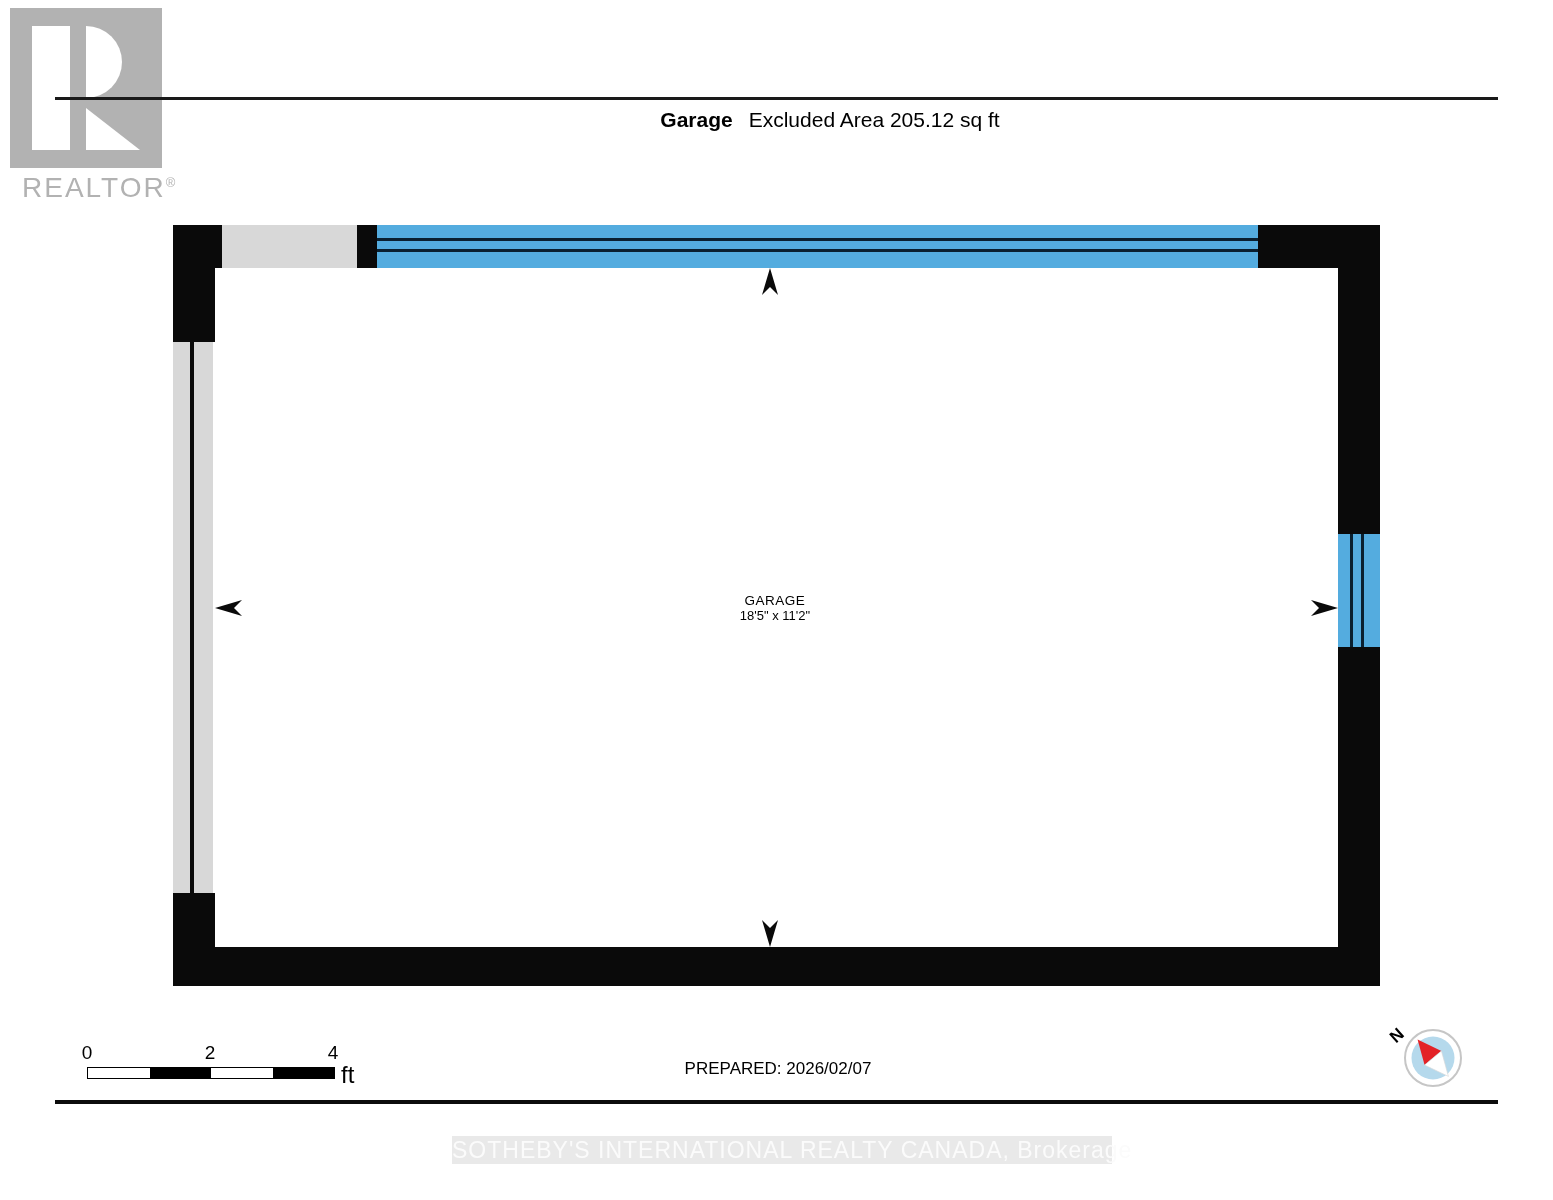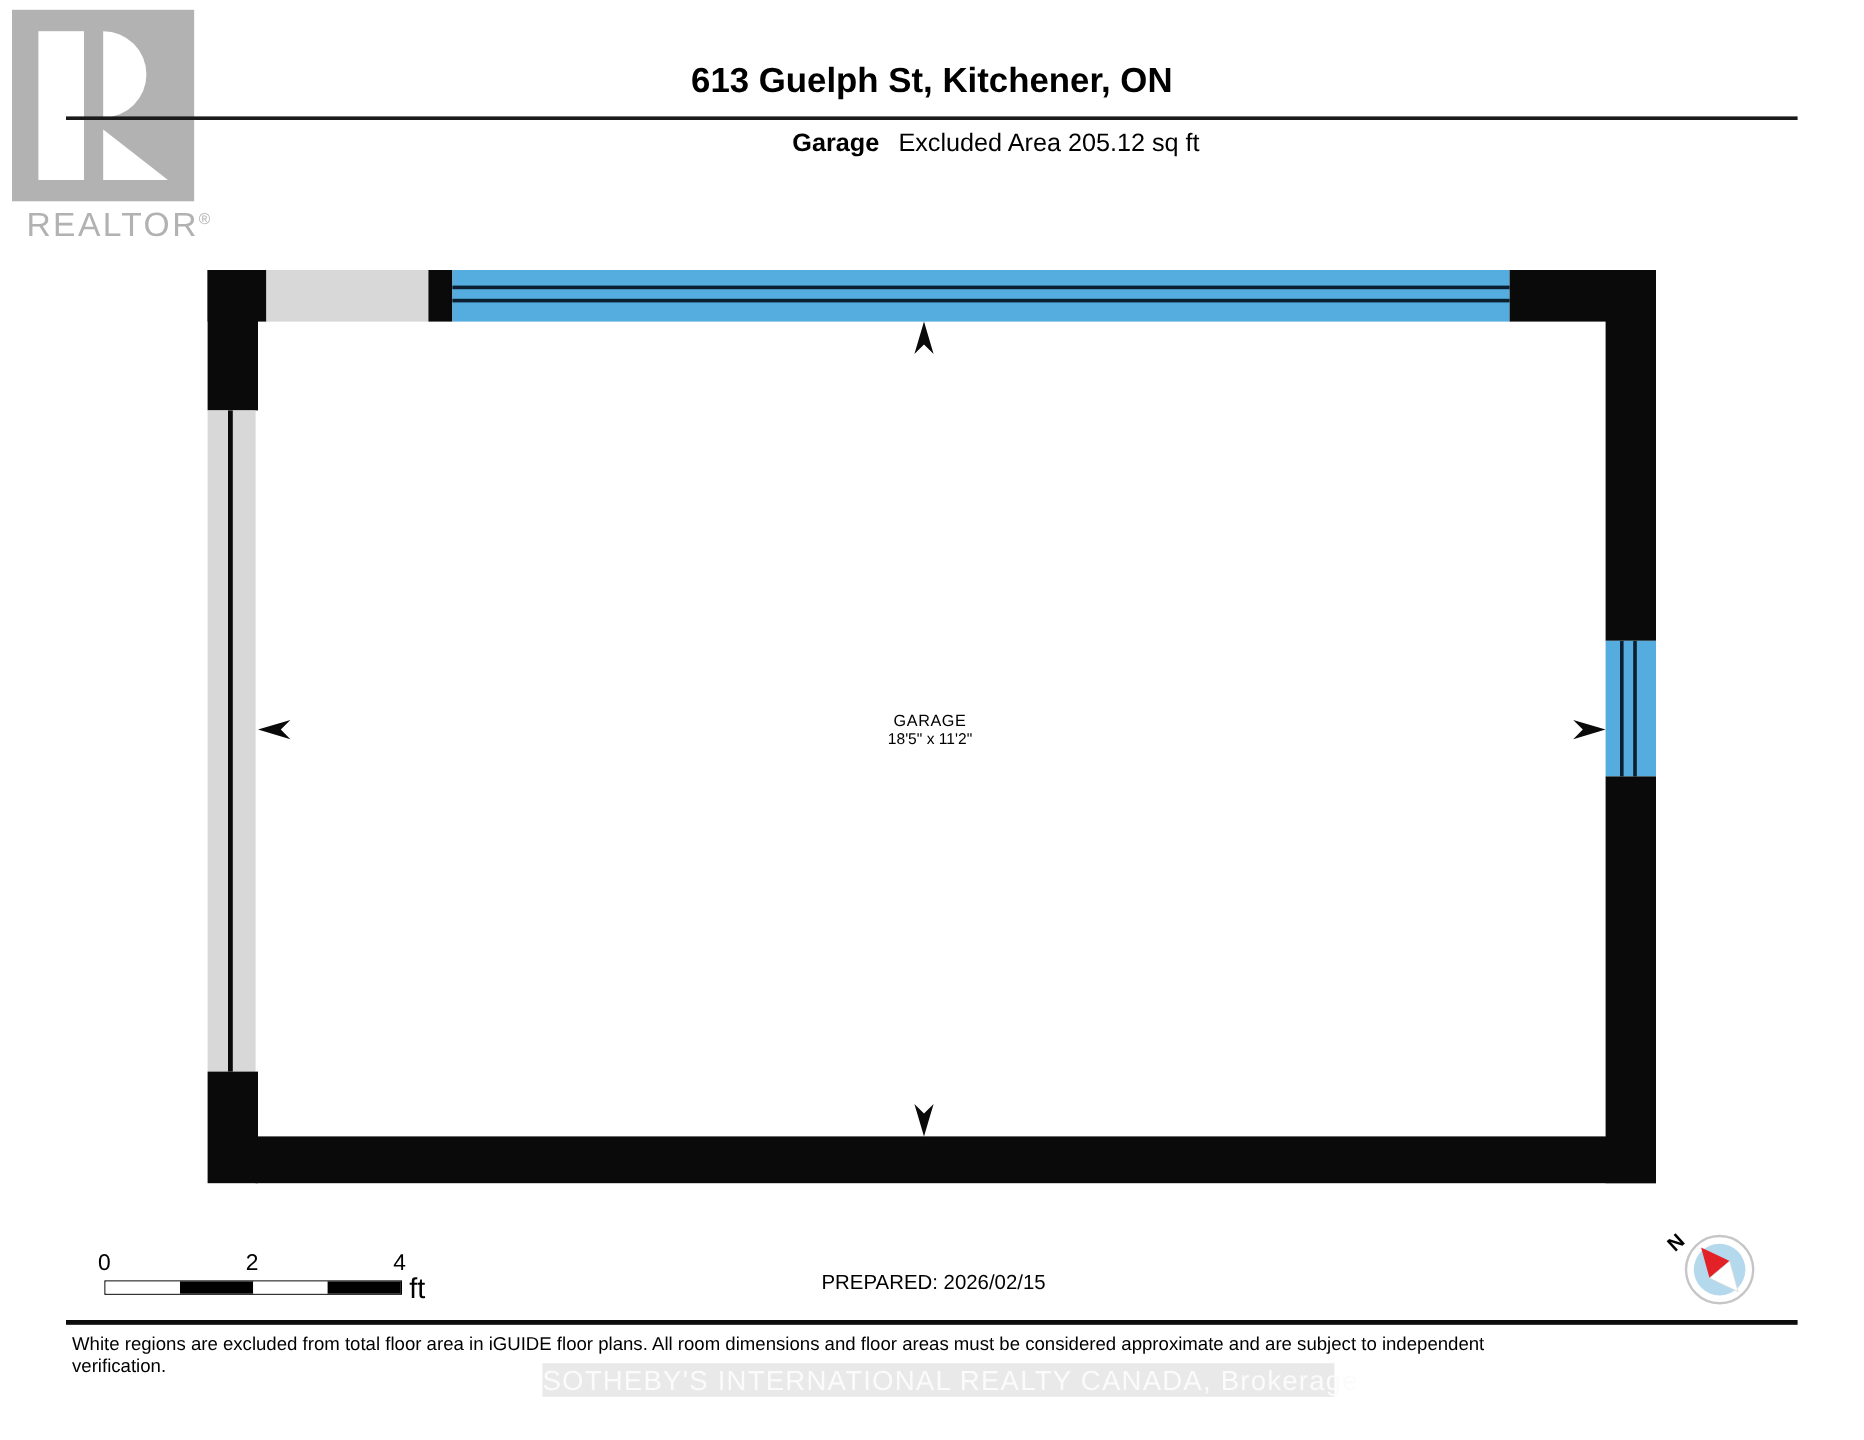--- a/index.html
+++ b/index.html
@@ -58,21 +58,20 @@
       <rect x="0" y="0" width="152" height="160" fill="var(--logo-gray,#b2b2b2)"></rect>
       <rect x="22" y="18" width="38" height="124" fill="#fff"></rect>
       <path d="M76 18 A36 36 0 1 1 76 90 Z" fill="#fff"></path>
       <path d="M76 100 L76 142 L130 142 Z" fill="#fff"></path>
     </svg>
   </div>
   <div class="abs logo-text">
     <span>REALTOR</span><sup>®</sup>
   </div>
 
-  <div class="abs page-title">613 Guelph St, Kitchener, ON</div>
   <div class="abs title-rule"></div>
   <div class="abs subtitle">
     <span class="lbl">Garage</span><span>Excluded Area 205.12 sq ft</span>
   </div>
 
   <div class="abs plan">
 
     <div class="wall" style="left:0;top:0;width:49px;height:43px;"></div>
     <div class="wall" style="left:0;top:0;width:42px;height:117px;"></div>
     <div class="excluded" style="left:49px;top:0;width:135px;height:43px;"></div>
@@ -114,31 +113,30 @@
   <div class="abs scale-num" style="left:190px;top:1042px;">2</div>
   <div class="abs scale-num" style="left:313px;top:1042px;">4</div>
   <div class="abs scale-bar">
     <div class="seg w"></div>
     <div class="seg b"></div>
     <div class="seg w"></div>
     <div class="seg b"></div>
   </div>
   <div class="abs scale-unit">ft</div>
 
-  <div class="abs prepared">PREPARED: 2026/02/15</div>
+  <div class="abs prepared">PREPARED: 2026/02/07</div>
 
   <div class="abs compass">
     <svg width="62" height="62" viewBox="0 0 62 62">
       <circle cx="31" cy="31" r="28" fill="#ffffff" stroke="#c6c6c6" stroke-width="2"></circle>
       <circle cx="31" cy="31" r="21.5" fill="var(--compass-blue,#b5d9ec)"></circle>
       <g transform="rotate(-40 31 31)">
         <polygon points="31,7 42,31 20,31" fill="var(--compass-red,#e32227)"></polygon>
         <polygon points="31,55 42,31 20,31" fill="#ffffff" stroke="#d8d8d8" stroke-width="0.6"></polygon>
       </g>
     </svg>
   </div>
   <div class="abs compass-n">N</div>
 
   <div class="abs bottom-rule"></div>
-  <div class="abs disclaimer">White regions are excluded from total floor area in iGUIDE floor plans. All room dimensions and floor areas must be considered approximate and are subject to independent verification.</div>
   <div class="abs watermark">SOTHEBY'S INTERNATIONAL REALTY CANADA, Brokerage</div>
 
 </div>
 
 </body></html>

